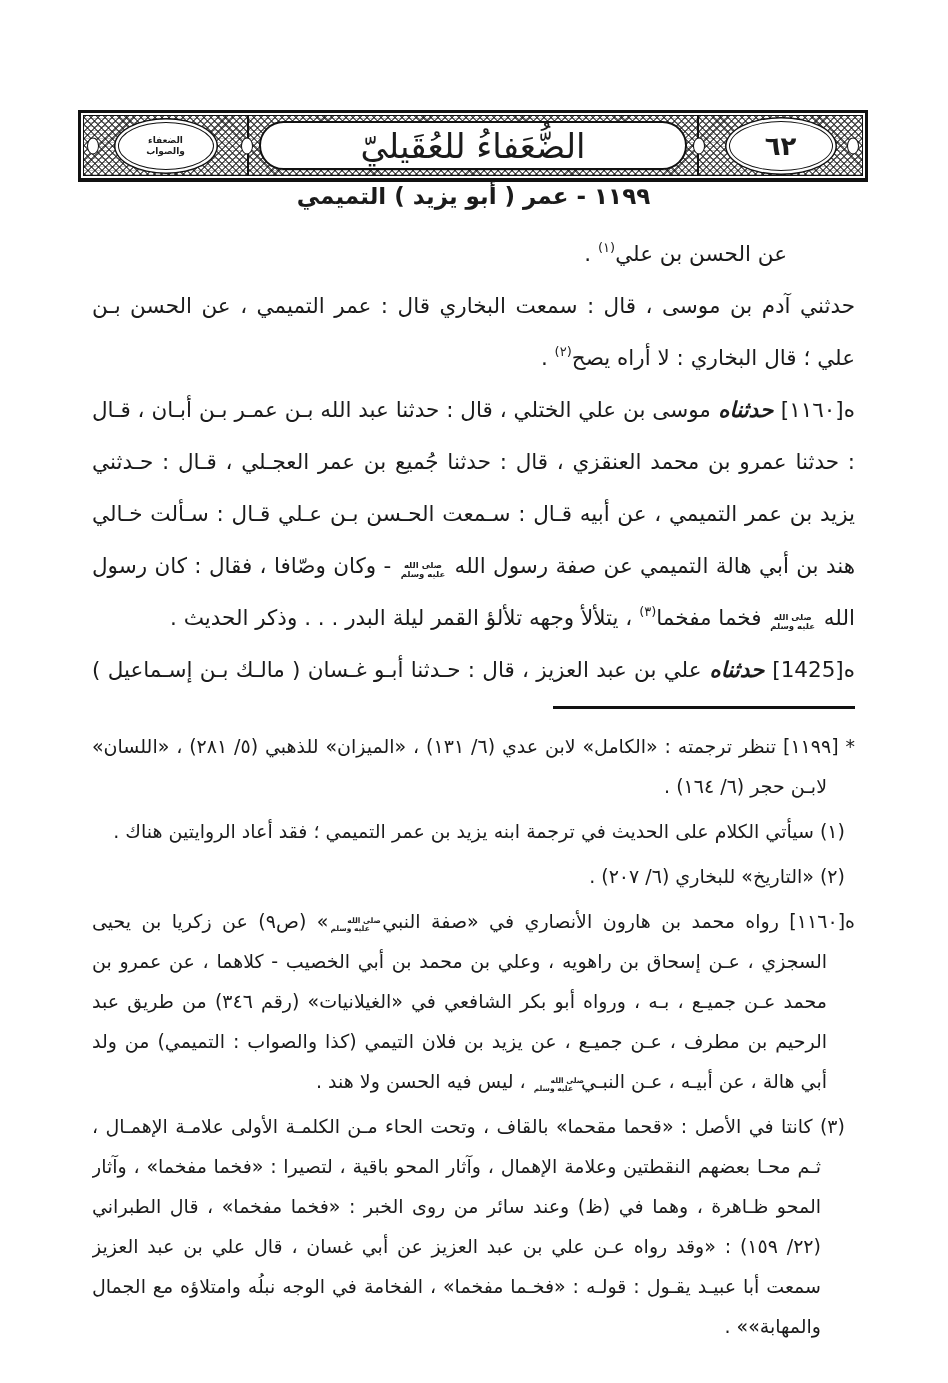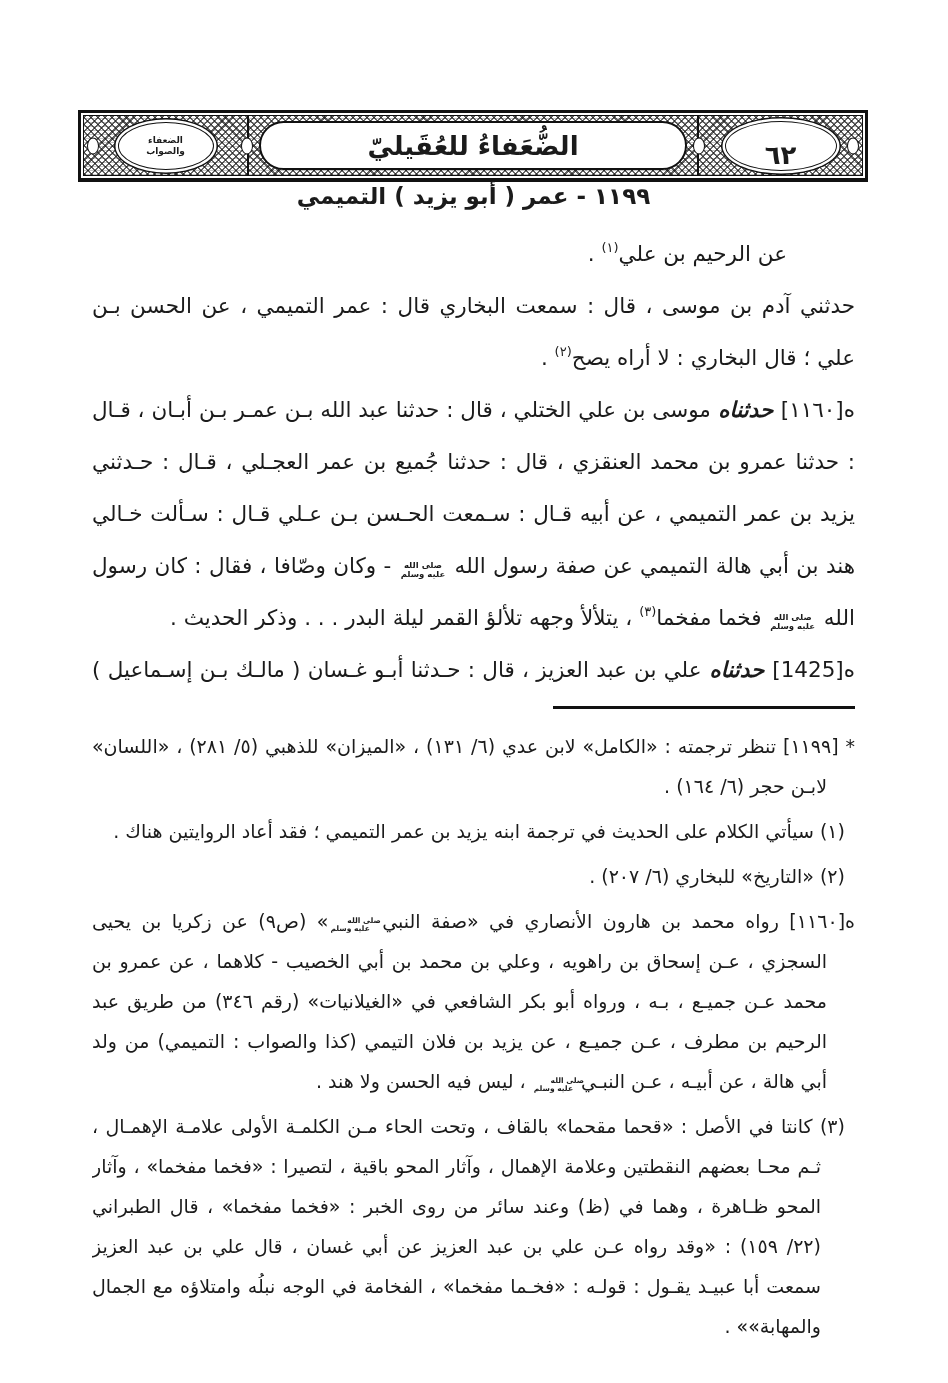--- a/index.html
+++ b/index.html
@@ -26,32 +26,32 @@
   }
   .hdr-cell-left  { width:165px; border-right:2px solid #111; position:relative; }
   .hdr-cell-center{ flex:1; position:relative; }
   .hdr-cell-right { width:165px; border-left:2px solid #111; position:relative; }
 
   .title-cartouche {
     position:absolute; left:10px; right:10px; top:5px; bottom:5px;
     background:#fff; border:2px solid #111; border-radius:27px;
     display:flex; align-items:center; justify-content:center;
   }
-  .book-title { font-size:26px; font-weight:bold; letter-spacing:.5px; }
+  .book-title { font-size:34px; font-weight:normal; letter-spacing:.5px; }
 
   .medallion {
     position:absolute; top:50%; left:50%; transform:translate(-50%,-50%);
     background:#fff; border:1.5px solid #111;
     box-shadow:0 0 0 2.5px #fff, 0 0 0 4px #111;
     border-radius:50%;
     display:flex; flex-direction:column; align-items:center; justify-content:center;
   }
   .medallion.small { width:96px; height:48px; }
   .medallion.small div { font-size:9px; font-weight:bold; line-height:11px; }
-  .medallion.pageno { width:112px; height:50px;justify-content:flex-end; }
+  .medallion.pageno { width:104px; height:50px; }
   .page-number { font-size:26px; font-weight:bold; }
 
   .orn-dot {
     position:absolute; top:50%; transform:translateY(-50%);
     width:12px; height:17px; background:#fff; border:1.5px solid #111; border-radius:50%;
   }
 
   
   .body-text {
     position:absolute; top:176px; right:93px; width:763px; height:528px;
@@ -112,21 +112,21 @@
       <span class="orn-dot" style="left:3px"></span>
       <span class="orn-dot" style="left:157px"></span>
       <span class="orn-dot" style="right:157px"></span>
       <span class="orn-dot" style="right:3px"></span>
     </div>
   </div>
 
   <div class="body-text" dir="rtl">
     <h2 class="entry-heading">١١٩٩ - عمر ( أبو يزيد ) التميمي</h2>
 
-    <p class="p-indent"><span>عن الرحيم بن علي</span><sup class="fnref">(١)</sup><span> .</span></p>
+    <p class="p-indent"><span>عن الحسن بن علي</span><sup class="fnref">(١)</sup><span> .</span></p>
 
     <p><span>حدثني آدم بن موسى ، قال : سمعت البخاري قال : عمر التميمي ، عن الحسن بـن علي ؛ قال البخاري : لا أراه يصح</span><sup class="fnref">(٢)</sup><span> .</span></p>
 
     <p><span class="hadith-marker">ه[١١٦٠]</span><span class="narrated-word"> حدثناه </span><span>موسى بن علي الختلي ، قال : حدثنا عبد الله بـن عمـر بـن أبـان ، قـال : حدثنا عمرو بن محمد العنقزي ، قال : حدثنا جُميع بن عمر العجـلي ، قـال : حـدثني يزيد بن عمر التميمي ، عن أبيه قـال : سـمعت الحـسن بـن عـلي قـال : سـألت خـالي هند بن أبي هالة التميمي عن صفة رسول الله </span><span class="saw-mark"><span>صلى الله</span><br><span>عليه وسلم</span></span><span> - وكان وصّافا ، فقال : كان رسول الله </span><span class="saw-mark"><span>صلى الله</span><br><span>عليه وسلم</span></span><span> فخما مفخما</span><sup class="fnref">(٣)</sup><span> ، يتلألأ وجهه تلألؤ القمر ليلة البدر . . . وذكر الحديث .</span></p>
 
     <p><span class="hadith-marker">ه[1425]</span><span class="narrated-word"> حدثناه </span><span>علي بن عبد العزيز ، قال : حـدثنا أبـو غـسان ( مالـك بـن إسـماعيل ) ،</span></p>
   </div>
 
   <div class="fn-separator"></div>
 

